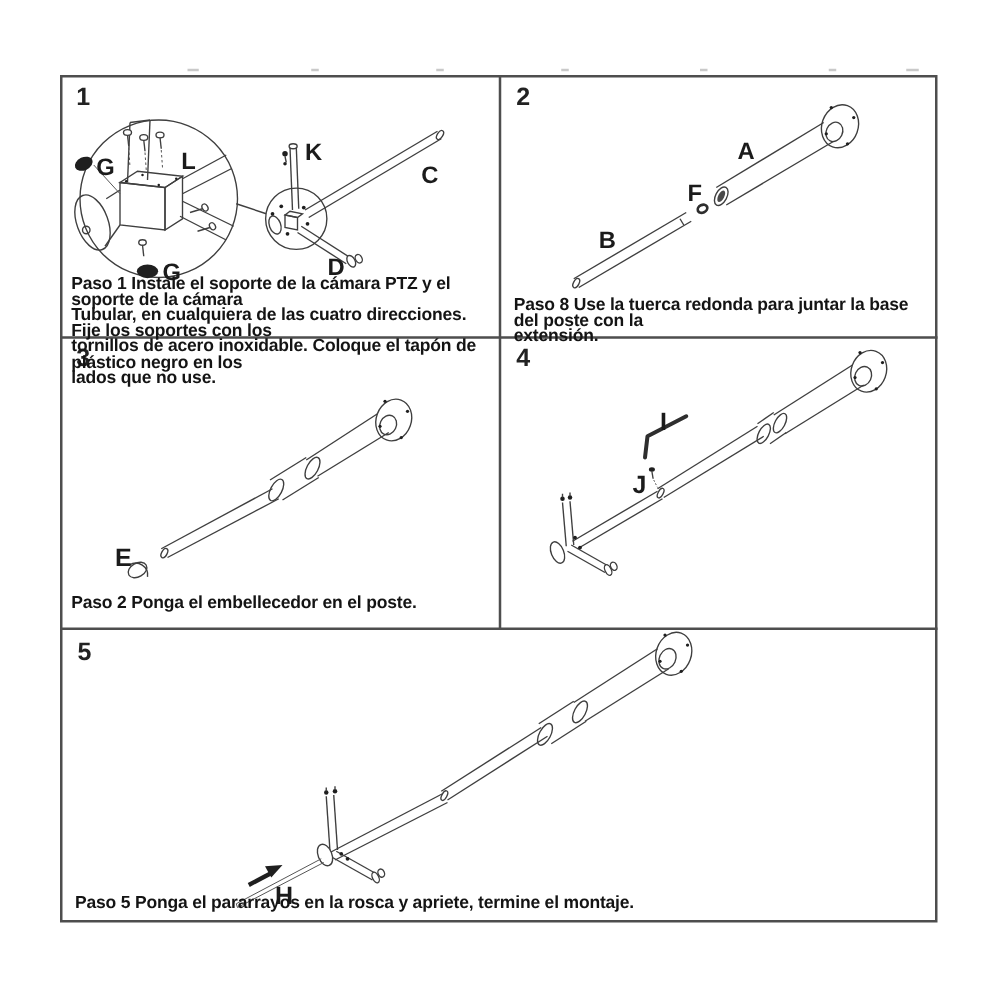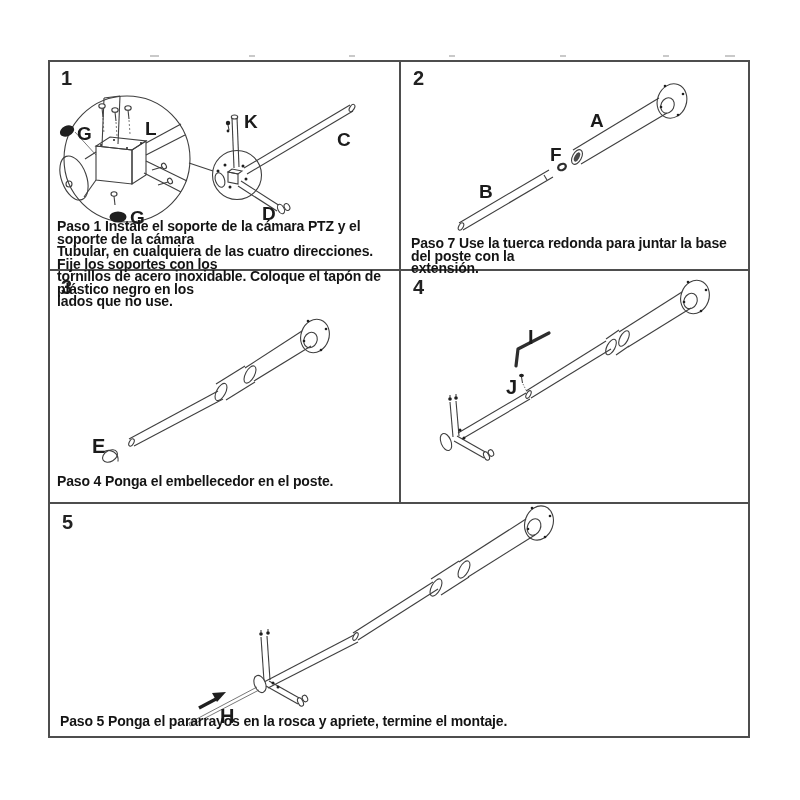--- a/index.html
+++ b/index.html
@@ -311,18 +311,18 @@
       <line x1="151" y1="205" x2="168" y2="196" stroke="#1f1f1f" stroke-width="3.4"></line>
       <polygon class="dark" points="178,189 164,190 169,199"></polygon>
     </g>
     <text class="plabel20" x="172" y="220">H</text>
   </svg>
 
   <div class="caption" style="left:57px;top:220px;width:340px;">Paso 1 Instale el soporte de la cámara PTZ y el soporte de la cámara
 Tubular, en cualquiera de las cuatro direcciones. Fije los soportes con los
 tornillos de acero inoxidable. Coloque el tapón de plástico negro en los
 lados que no use.</div>
-  <div class="caption" style="left:411px;top:237px;width:336px;">Paso 7 Use la tuerca redonda para juntar la base del poste con la
+  <div class="caption" style="left:411px;top:237px;width:336px;">Paso 8 Use la tuerca redonda para juntar la base del poste con la
 extensión.</div>
-  <div class="caption" style="left:57px;top:475px;width:340px;">Paso 4 Ponga el embellecedor en el poste.</div>
+  <div class="caption" style="left:57px;top:475px;width:340px;">Paso 2 Ponga el embellecedor en el poste.</div>
   <div class="caption" style="left:60px;top:715px;width:640px;">Paso 5 Ponga el pararrayos en la rosca y apriete, termine el montaje.</div>
 
 </div>
 
 </body></html>

